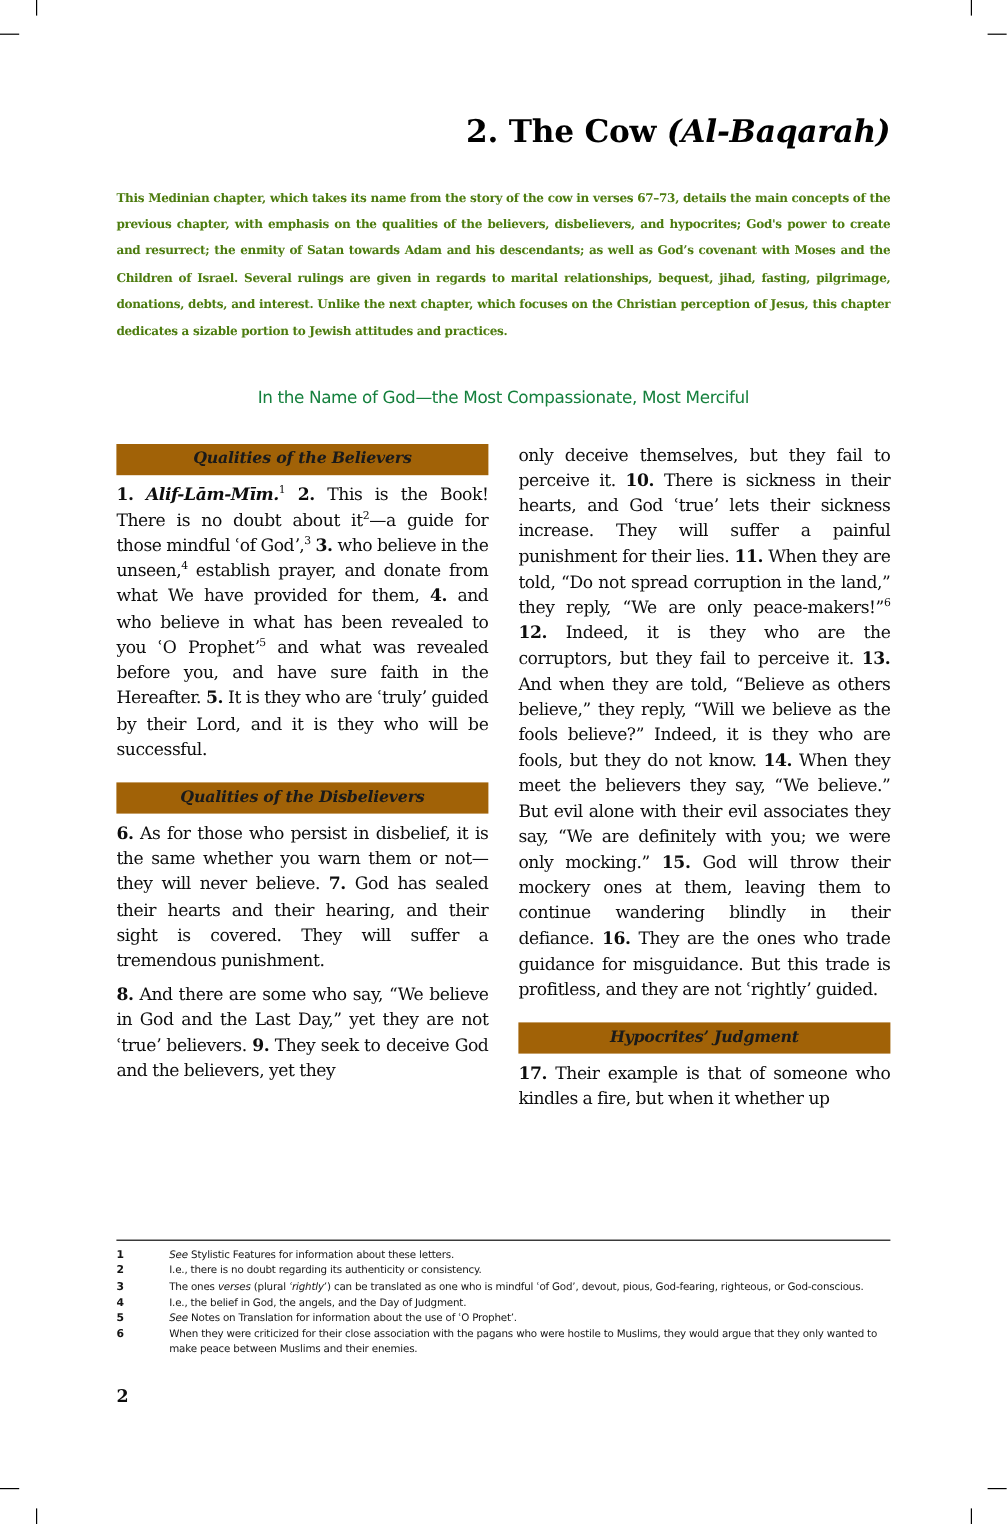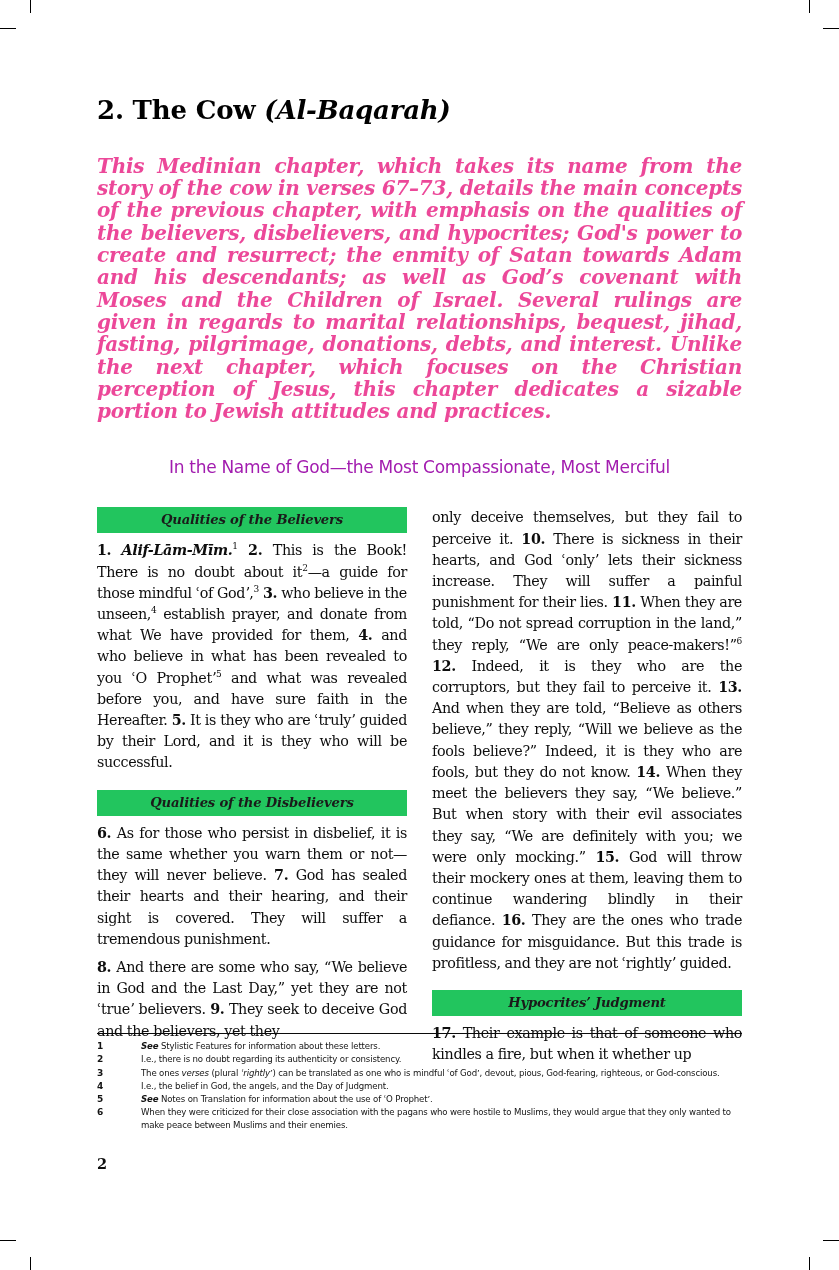--- a/index.html
+++ b/index.html
@@ -36,71 +36,70 @@
   
   .page {
     position: absolute;
     left: 97px;
     top: 0;
     width: 645px;
     height: 1270px;
   }
 
   .chapter-title {
-    text-align: left;
+    text-align: right;
     font-family: "DejaVu Serif", serif;
     font-weight: bold;
     font-size: 26px;
     letter-spacing: -0.2px;
     margin: 0;
     padding-top: 96px;
     line-height: 1.15;
     color: #000;
   }
   .chapter-title .arabic-name {
     font-style: italic;
   }
 
   .intro {
     margin: 0;
     padding-top: 29px;
     font-family: "DejaVu Serif", serif;
-    font-style: italic;
-    font-weight: bold;
-    font-size: 20px;
+    font-weight: bold;
+    font-size: 10px;
     line-height: 22.3px;
     text-align: justify;
     letter-spacing: -0.25px;
-    color: #ec4899;
+    color: #4d7c0f;
   }
 
   .basmala {
     margin: 0;
     padding-top: 35px;
     text-align: center;
     font-family: "DejaVu Sans", sans-serif;
-    font-size: 17px;
+    font-size: 14px;
     letter-spacing: -0.3px;
-    color: #a21caf;
+    color: #15803d;
   }
 
   
   .columns {
     margin-top: 30px;
     display: flex;
     gap: 25px;
     height: 602px;
   }
   .col {
     width: 310px;
     flex: 0 0 310px;
   }
 
   .section-head {
-    background: #22c55e;
+    background: #a16207;
     text-align: center;
     font-family: "DejaVu Serif", serif;
     font-style: italic;
     font-weight: bold;
     font-size: 13.2px;
     letter-spacing: -0.2px;
     padding: 5px 0 6px 0;
     color: #1a1a1a;
     margin: 0;
   }
@@ -152,21 +151,21 @@
   }
   .fn-num {
     flex: 0 0 44px;
     font-weight: bold;
     font-size: 9px;
   }
   .fn-text {
     flex: 1 1 auto;
   }
   .fn-text .it { font-style: italic; }
-  .fn-text .bit { font-style: italic; font-weight: bold; }
+  .fn-text .bit { font-style: italic; font-weight: normal; }
 
   .page-number {
     position: absolute;
     left: 0;
     top: 1155px;
     font-family: "DejaVu Serif", serif;
     font-weight: bold;
     font-size: 14.5px;
     color: #0d0d0d;
   }
@@ -220,29 +219,29 @@
         <span>And there are some who say, “We believe in God and the Last Day,” yet they are not ʿtrueʼ believers.</span>
         <span class="vnum">9.</span>
         <span>They seek to deceive God and the believers, yet they</span></p>
 
     </div>
 
     <div class="col">
 
       <p class="verses" style="padding-top:0"><span>only deceive themselves, but they fail to perceive it.</span>
         <span class="vnum">10.</span>
-        <span>There is sickness in their hearts, and God ʿonlyʼ lets their sickness increase. They will suffer a painful punishment for their lies.</span>
+        <span>There is sickness in their hearts, and God ʿtrueʼ lets their sickness increase. They will suffer a painful punishment for their lies.</span>
         <span class="vnum">11.</span>
         <span>When they are told, “Do not spread corruption in the land,” they reply, “We are only peace-makers!”</span><sup>6</sup>
         <span class="vnum">12.</span>
         <span>Indeed, it is they who are the corruptors, but they fail to perceive it.</span>
         <span class="vnum">13.</span>
         <span>And when they are told, “Believe as others believe,” they reply, “Will we believe as the fools believe?” Indeed, it is they who are fools, but they do not know.</span>
         <span class="vnum">14.</span>
-        <span>When they meet the believers they say, “We believe.” But when story with their evil associates they say, “We are definitely with you; we were only mocking.”</span>
+        <span>When they meet the believers they say, “We believe.” But evil alone with their evil associates they say, “We are definitely with you; we were only mocking.”</span>
         <span class="vnum">15.</span>
         <span>God will throw their mockery ones at them, leaving them to continue wandering blindly in their defiance.</span>
         <span class="vnum">16.</span>
         <span>They are the ones who trade guidance for misguidance. But this trade is profitless, and they are not ʿrightlyʼ guided.</span></p>
 
       <div class="section-head">Hypocrites’ Judgment</div>
 
       <p class="verses"><span class="vnum">17.</span>
         <span>Their example is that of someone who kindles a fire, but when it whether up</span></p>
 

